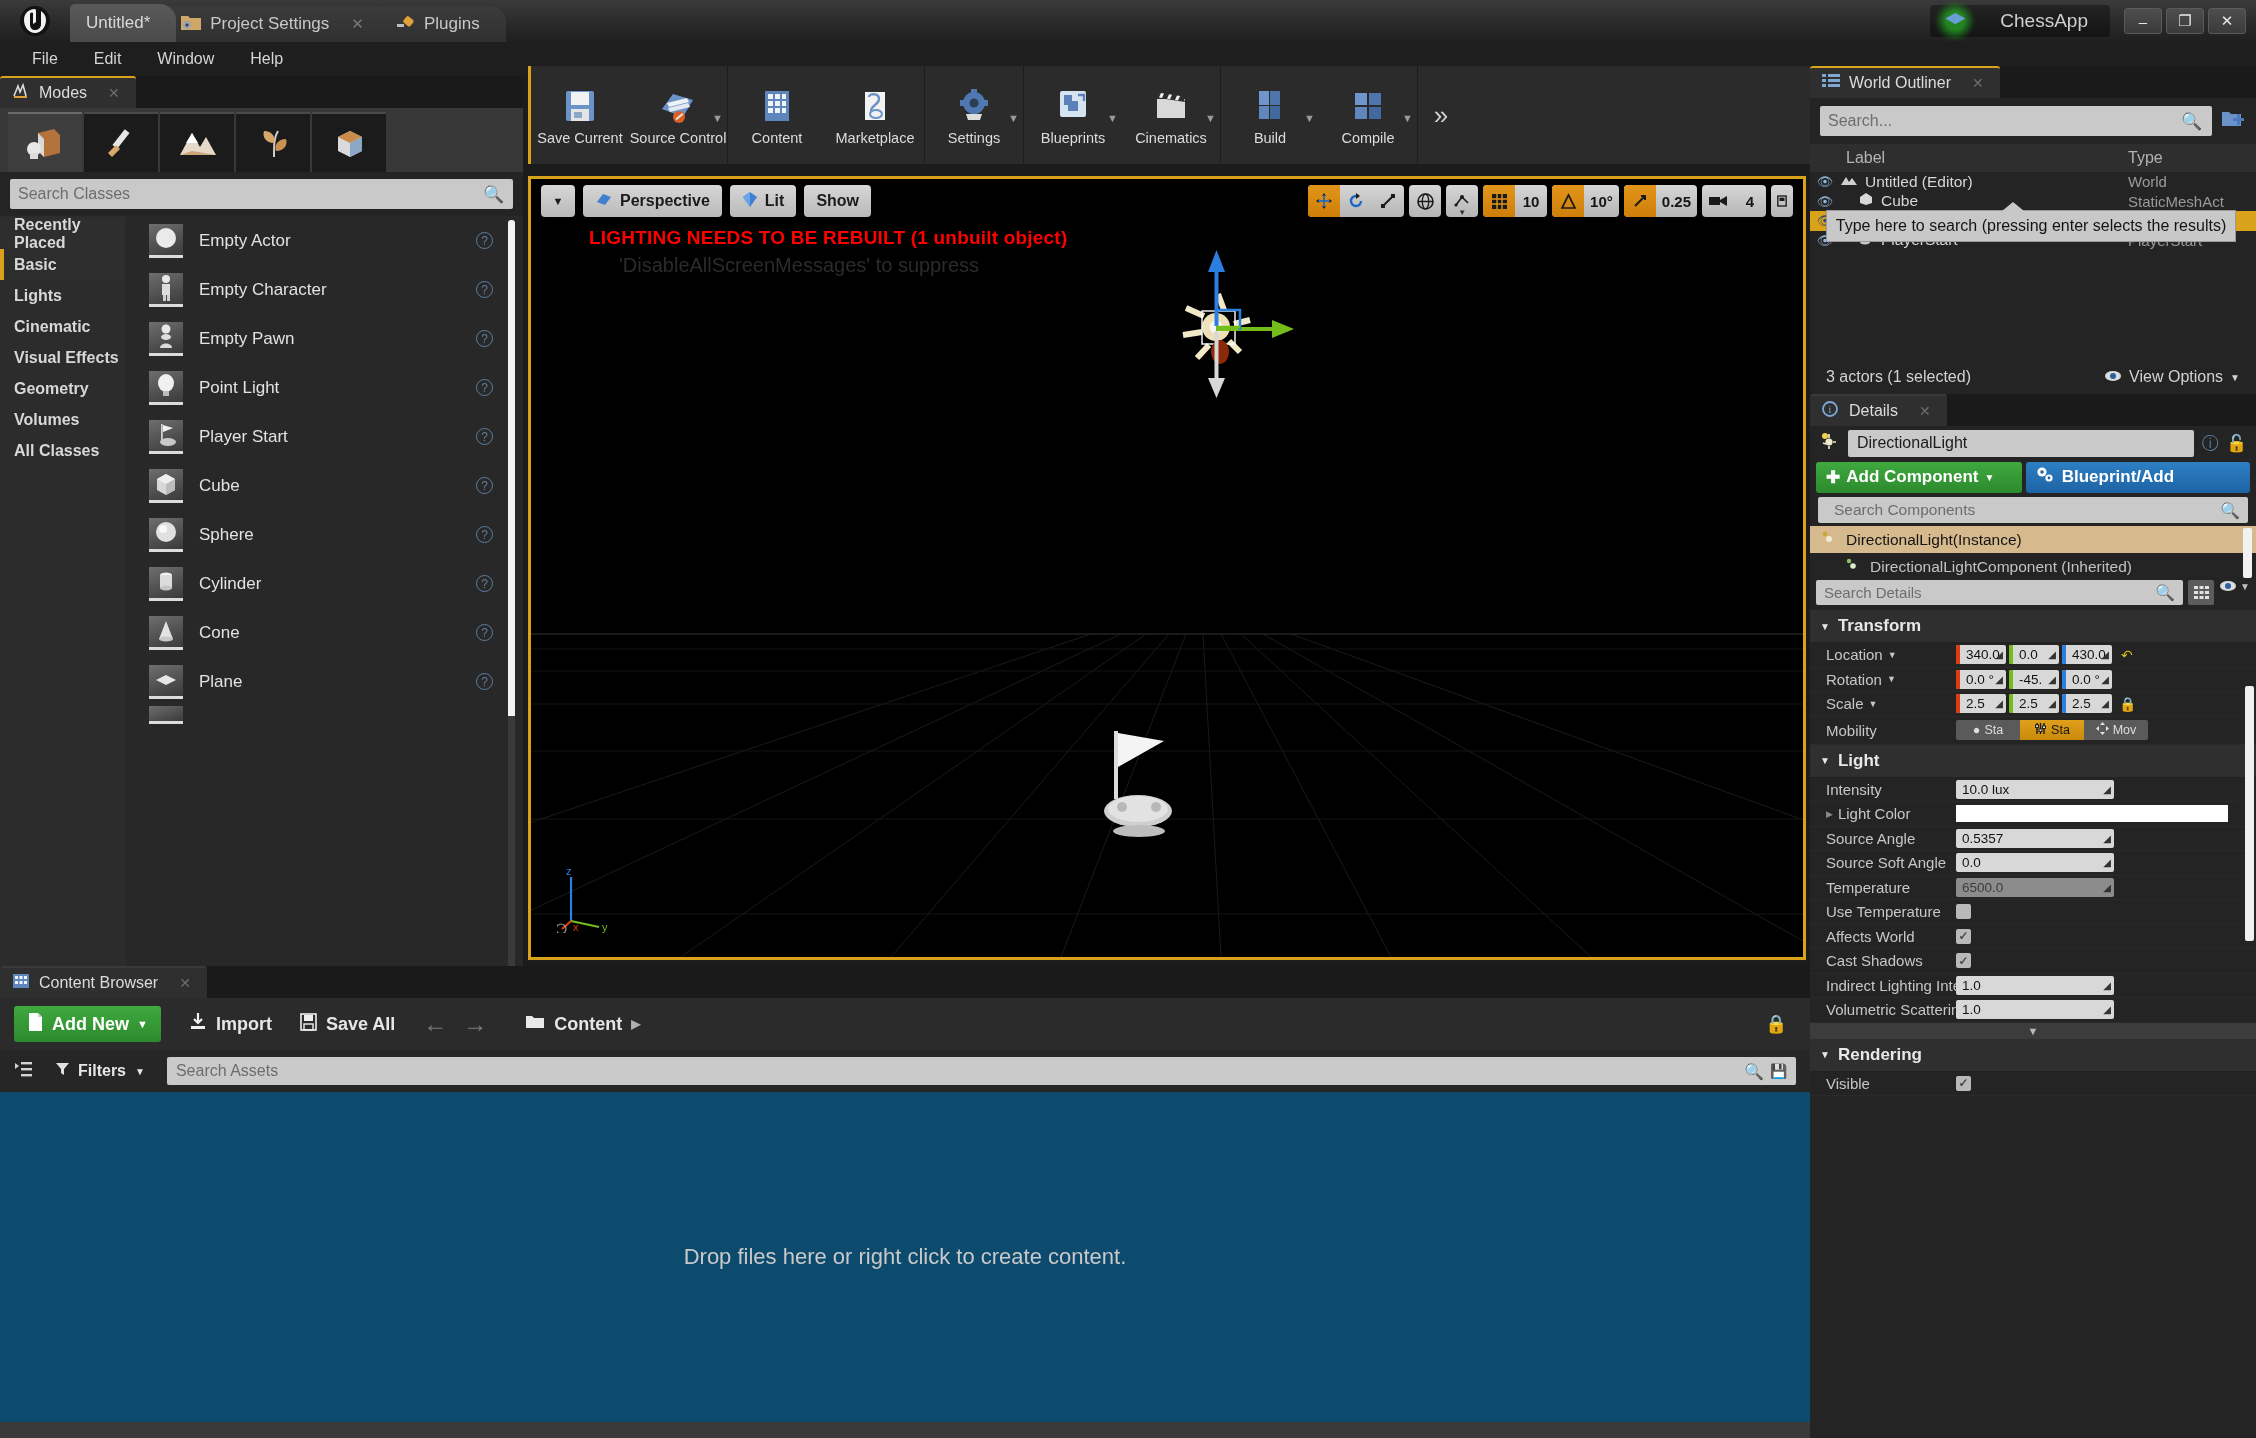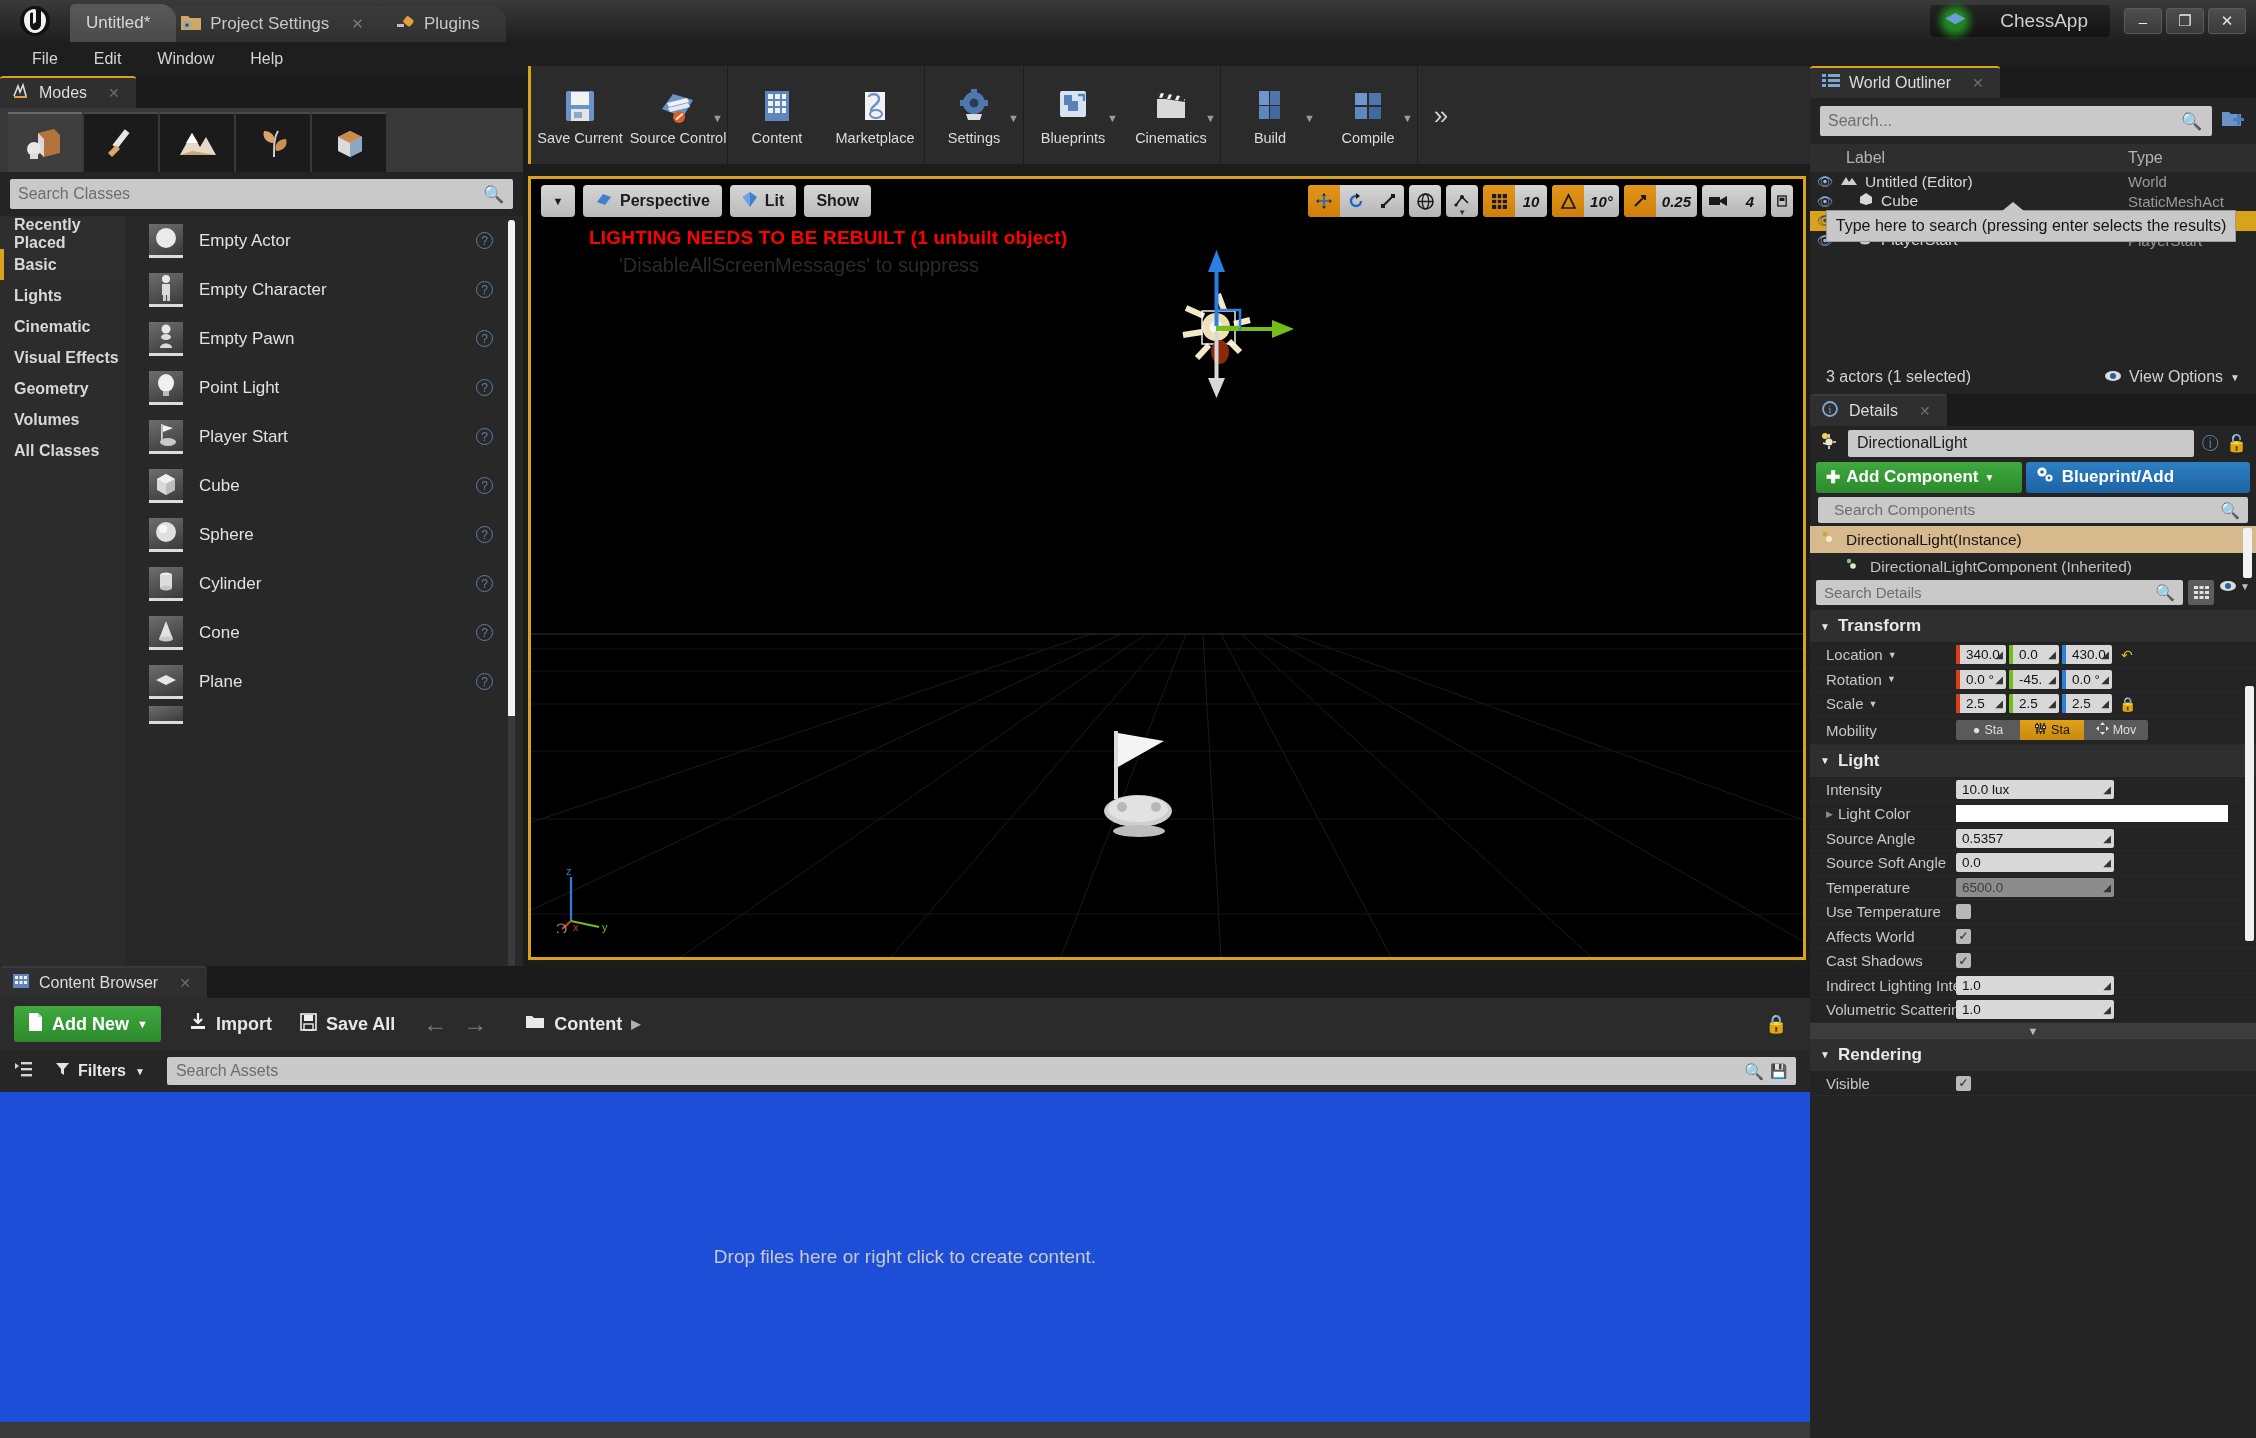--- a/index.html
+++ b/index.html
@@ -147,21 +147,21 @@
   .vbtn {
     height:32px; background:linear-gradient(180deg,#d6d6d6,#b9b9b9);
     border-radius:4px; display:flex; align-items:center; gap:7px;
     padding:0 12px; color:#1b1b1b; font-size:16px; font-weight:bold;
   }
   .vbtn.sq { width:34px; padding:0; justify-content:center; }
   .vp-right { position:absolute; right:10px; top:6px; display:flex; gap:5px; align-items:center; z-index:6;}
   .vgrp { display:flex; background:linear-gradient(180deg,#d6d6d6,#b5b5b5); border-radius:4px; overflow:hidden; height:32px;}
   .vcell {
     min-width:32px; padding:0 6px; display:flex; align-items:center; justify-content:center;
-    color:#141414; font-size:15px; font-weight:bold; position:relative;font-style:italic;
+    color:#141414; font-size:15px; font-weight:bold; position:relative;
   }
   .vcell.on { background:linear-gradient(180deg,#e2951a,#cf7f09); }
   .vcell .dn { position:absolute; bottom:0px; font-size:8px; color:#333; }
   .vmsg {
     position:absolute; left:58px; top:48px; z-index:5;
     font-size:19px; color:#ff0000; font-weight:bold; letter-spacing:0.2px;
   }
   .vmsg2 { position:absolute; left:88px; top:75px; z-index:5; font-size:20px; color:#2b2b2b; }
   .vp-axes { position:absolute; left:26px; bottom:24px; width:70px; height:70px; z-index:5;}
 
@@ -173,22 +173,22 @@
     height:36px; border-radius:3px; display:flex;align-items:center;gap:8px;padding:0 13px;
   }
   .cbtxt { display:flex;align-items:center;gap:9px;font-size:18px;color:#e6e6e6;font-weight:bold;}
   .navarrow { font-size:24px; color:#7d7d7d; }
   .cb-filter { height:42px; display:flex; align-items:center; gap:22px; padding:0 14px; background:#262626; }
   .assetsearch {
     flex:1; height:28px; background:#cacaca; border-radius:2px;
     display:flex;align-items:center;padding:0 9px;color:#6d6d6d;font-size:16px; position:relative;
   }
   .cb-body {
-    height:330px; background:#1d4ed8; display:flex;align-items:center;justify-content:center;
-    color:#c9c9c9; font-size:19px;
+    height:330px; background:#0c4a6e; display:flex;align-items:center;justify-content:center;
+    color:#c9c9c9; font-size:22px;
   }
   .cb-foot { height:48px; background:#3a3a3a; display:flex;align-items:center;justify-content:space-between;padding:0 18px; font-size:16px; color:#cfcfcf;}
 
   
   .right-col { position:absolute; left:1810px; top:66px; width:446px; height:1372px; background:#242424;}
   .wo-search {
     height:30px; margin:8px 10px; display:flex; align-items:center; gap:8px;
   }
   .wo-search .inp {
     flex:1;height:30px;background:#c9c9c9;border-radius:2px;

